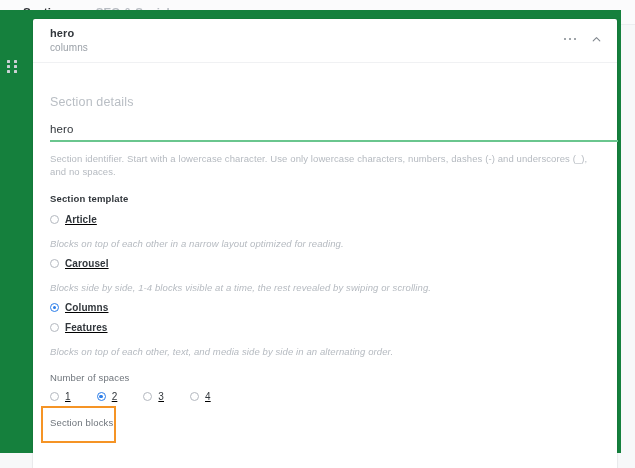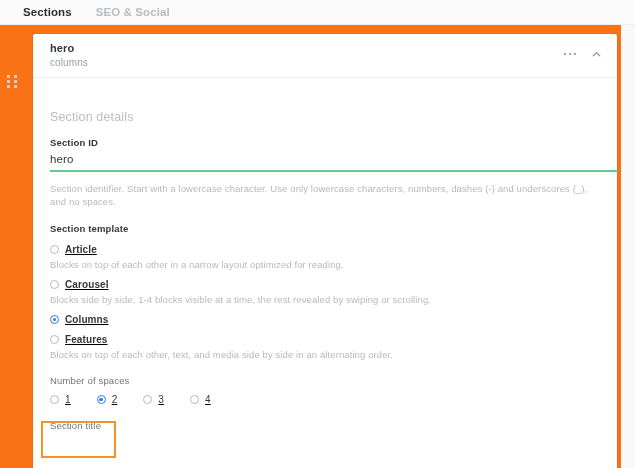--- a/index.html
+++ b/index.html
@@ -27,23 +27,23 @@
     padding: 0 12px;
     line-height: 24px;
     cursor: pointer;
     white-space: nowrap;
   }
   .tab.active { color: #2b2f33; font-weight: bold; }
   .tab.inactive { color: #b7bcc2; font-weight: bold; }
 
   
   .page {
-    position: absolute; top: 25px; left: 0;
+    position: absolute; top: 10px; left: 0;
     width: 621px; height: 443px;
-    background: #f97316;
+    background: #15803d;
   }
 
   
   .drag-handle {
     position: absolute; left: 7px; top: 50px;
     width: 13px; height: 14px;
     display: grid;
     grid-template-columns: repeat(2, 4px);
     grid-template-rows: repeat(3, 4px);
     gap: 1px 3px;
@@ -130,21 +130,21 @@
     position: relative;
   }
   .rdo.on { border: 1px solid #2b7de9; }
   .rdo.on::after {
     content: ""; position: absolute;
     left: 1.8px; top: 1.8px; width: 3.6px; height: 3.6px;
     border-radius: 50%; background: #2b7de9;
   }
   .rdo-label { font-size: 10px; color: #32373c; font-weight: bold; letter-spacing: .1px; }
   .rdo-label.normal { font-weight: normal; font-size: 10px; }
-  .opt-desc { font-size: 9.5px; color: #b5bac0; margin-top: 4px; letter-spacing: .1px; }
+  .opt-desc { font-size: 9.5px; color: #b5bac0; margin-top: 13px; letter-spacing: .1px; font-style: italic; }
 
   
   .highlight-box {
     position: absolute;
     left: 8px; top: 343px;
     width: 75px; height: 37px;
     border: 2px solid #f59425;
     pointer-events: none;
   }
   .rel { position: relative; }
@@ -187,21 +187,20 @@
           </svg>
         </div>
       </div>
     </div>
 
     <div class="card-body rel">
 
       <div class="section-heading">Section details</div>
 
       <div>
-        <div class="field-label">Section ID</div>
         <div class="field-value">hero</div>
         <div class="underline-green"></div>
         <div class="help-text">Section identifier. Start with a lowercase character. Use only lowercase characters, numbers, dashes (-) and underscores (_), and no spaces.</div>
       </div>
 
       <div class="block">
         <div class="field-label">Section template</div>
 
         <div class="radio-row">
           <label class="radio-opt">
@@ -251,21 +250,21 @@
             <span class="rdo-label normal">3</span>
           </label>
           <label class="radio-opt">
             <span class="rdo"></span>
             <span class="rdo-label normal">4</span>
           </label>
         </div>
       </div>
 
       <div class="block">
-        <div class="field-label light">Section title</div>
+        <div class="field-label light">Section blocks</div>
 
       </div>
 
       <div class="highlight-box"></div>
 
     </div>
   </div>
 </div>
 
 </body></html>

